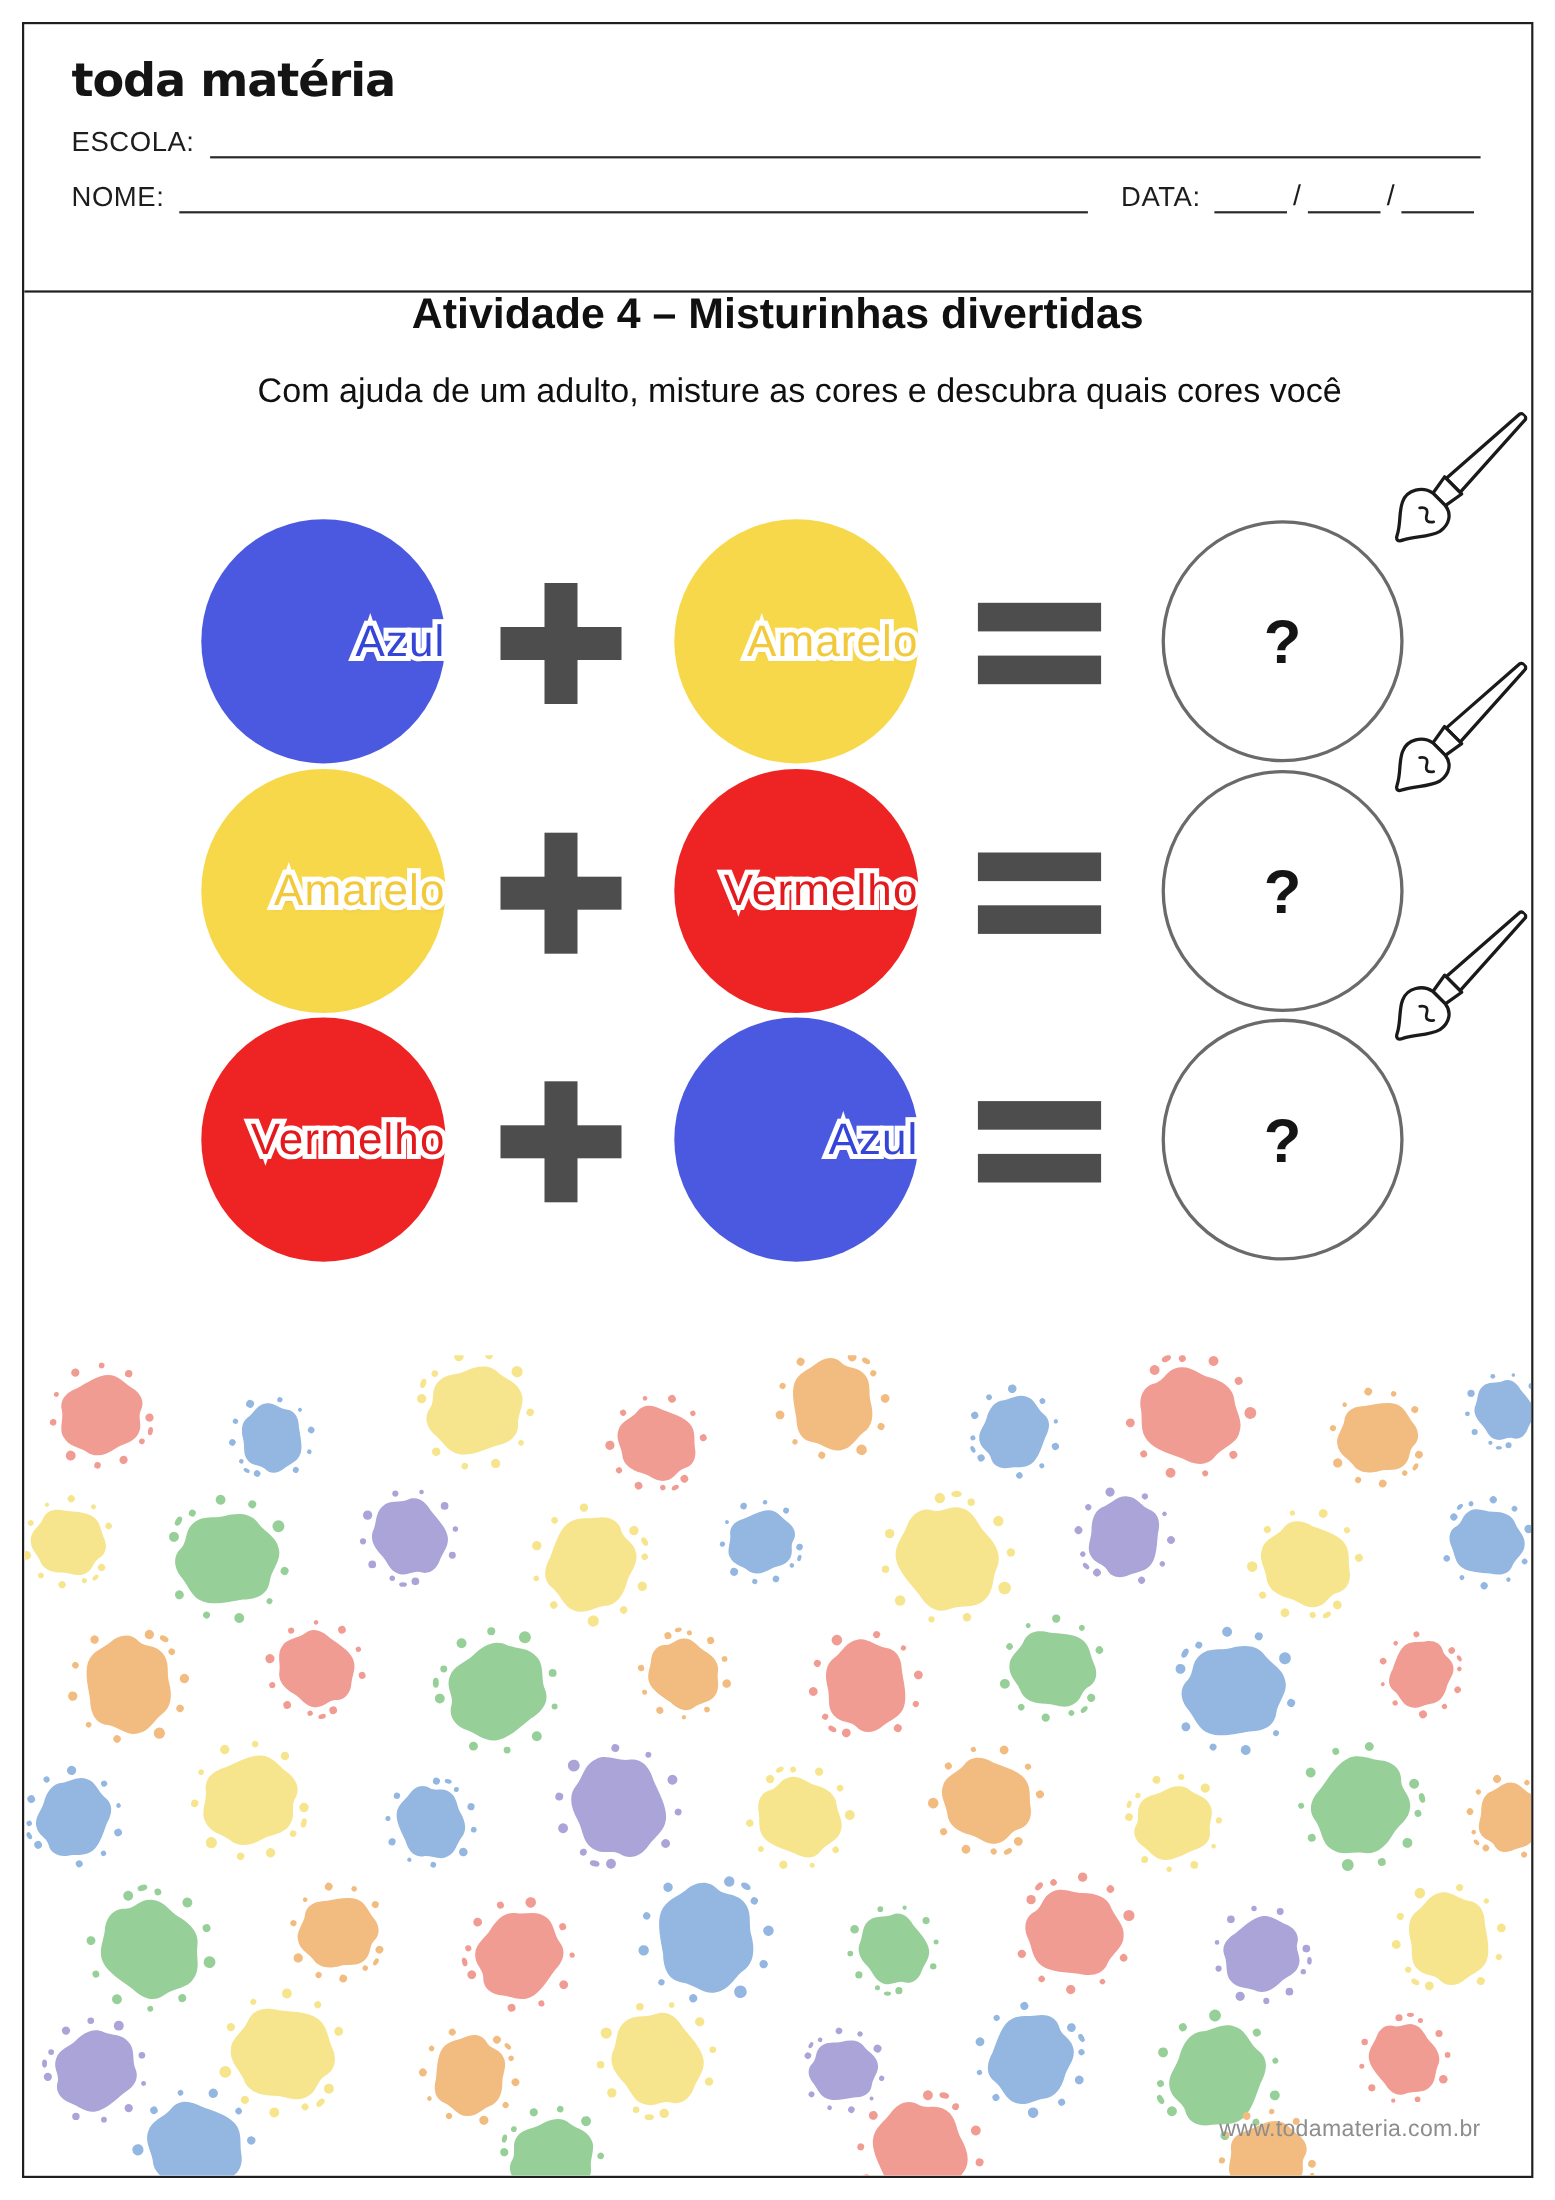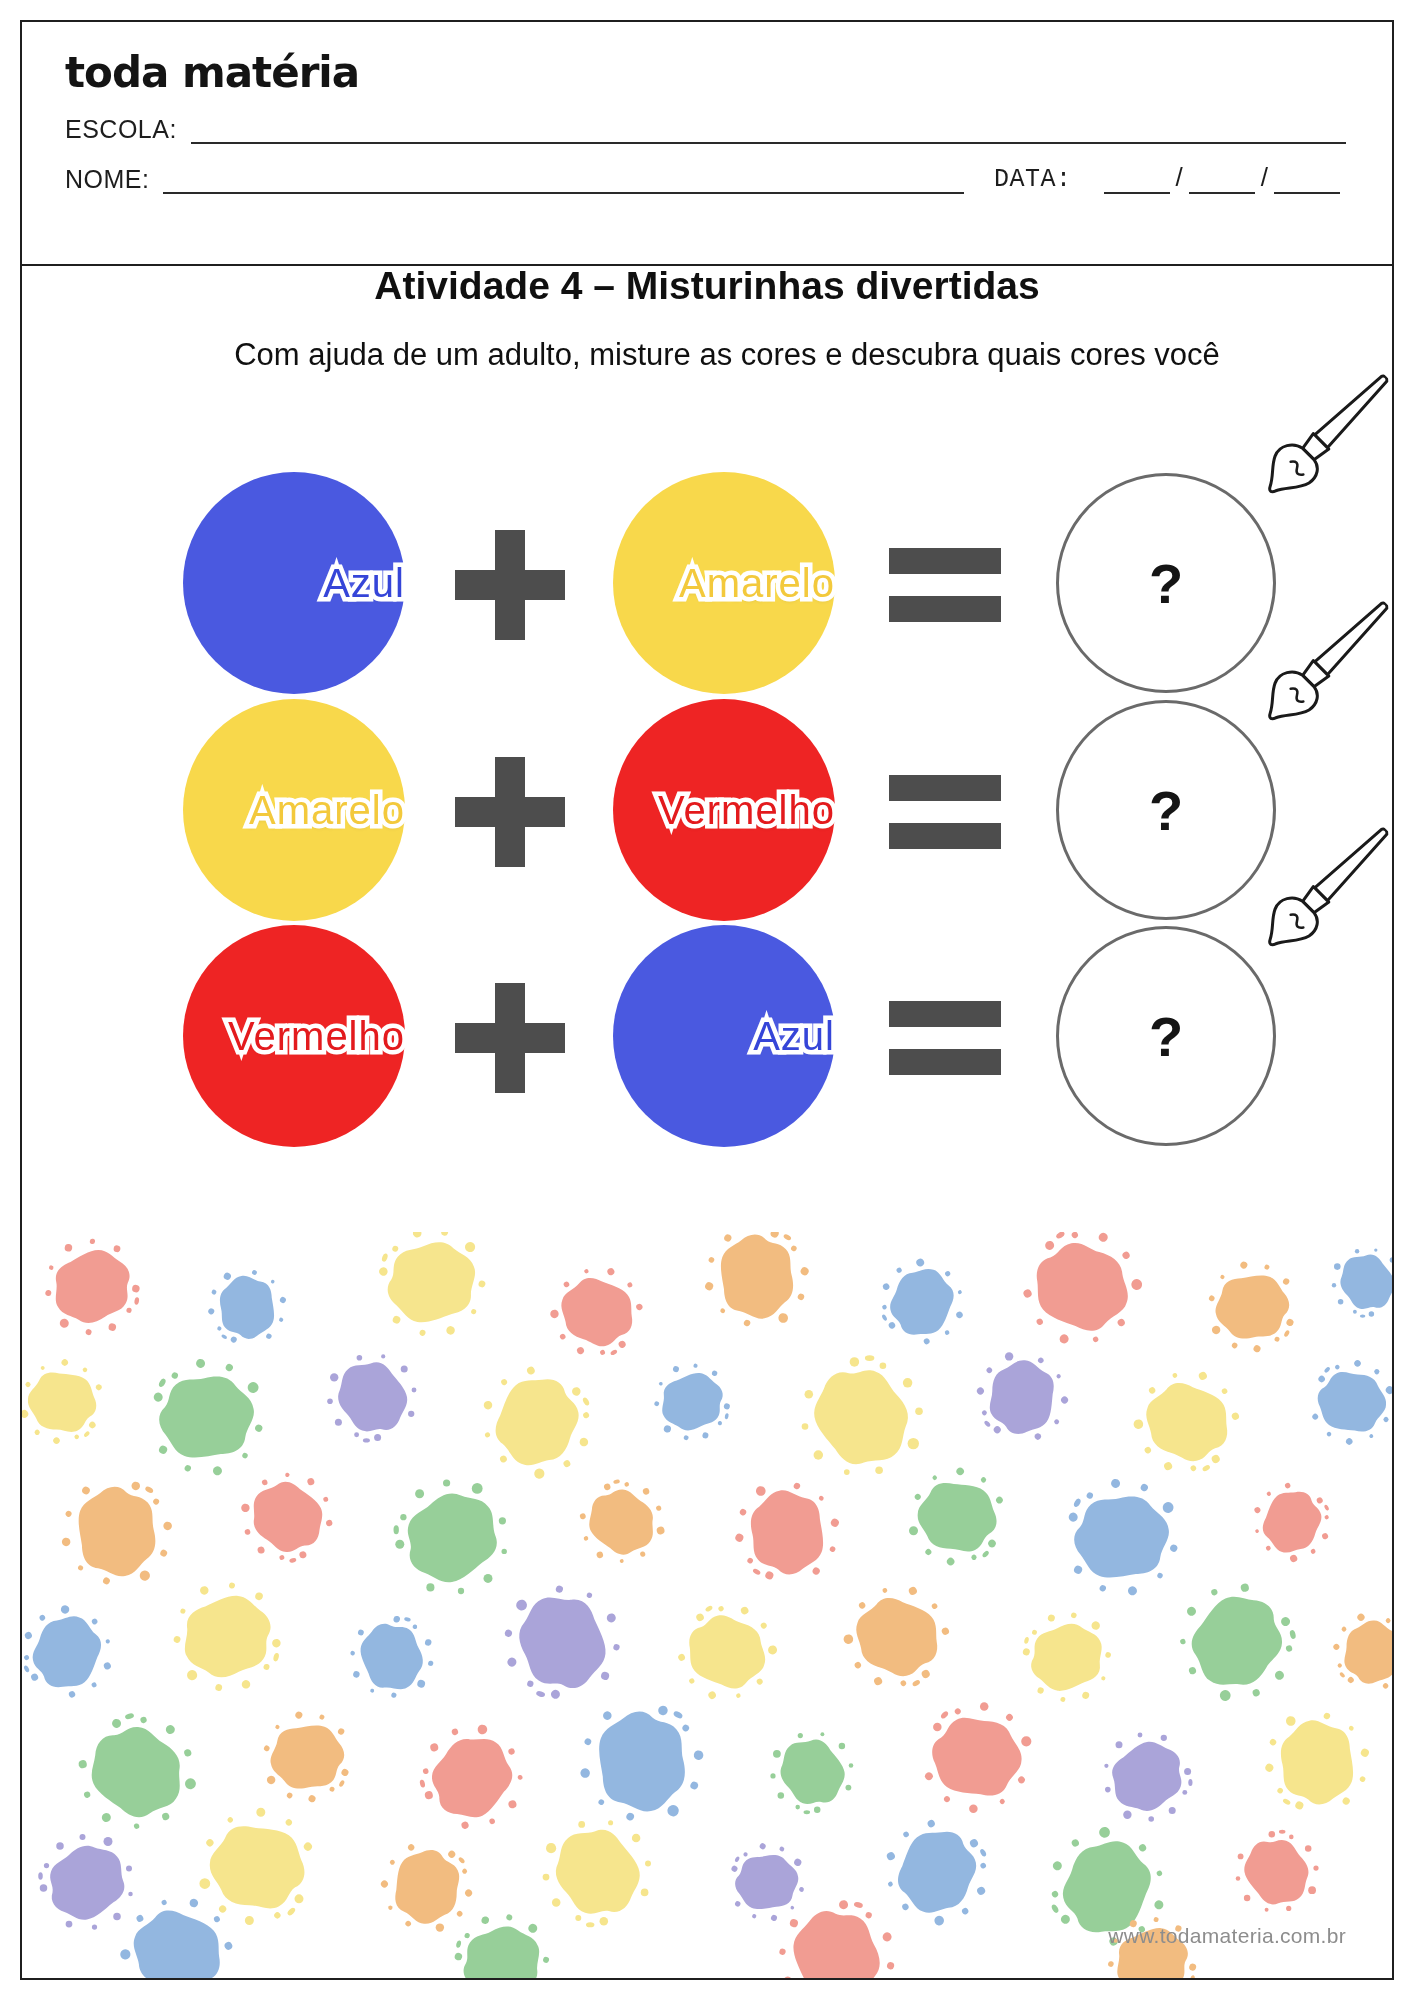--- a/index.html
+++ b/index.html
@@ -23,21 +23,21 @@
     font-family:"DejaVu Sans", sans-serif;
     font-weight:bold; font-size:42px; letter-spacing:-1px; color:#141414;
   }
   .form-row { position:absolute; left:43px; right:46px; display:flex; align-items:flex-end; }
   .school-row { top:88px; }
   .name-row  { top:138px; }
   .form-label { font-size:25px; color:#1d1d1d; letter-spacing:.5px; white-space:nowrap; }
   .blank { border-bottom:2px solid #2a2a2a; height:34px; }
   .school-blank { flex:1; margin-left:14px; }
   .name-blank   { flex:1; margin-left:14px; margin-right:30px; }
-  .date-label   { margin-right:26px;font-family:Liberation Mono, monospace; }
+  .date-label   { margin-right:6px; }
   .date-blank   { width:66px; margin:0 6px; }
   .slash { font-size:26px; color:#1d1d1d; line-height:34px; }
 
   
   .title {
     position:absolute; top:242px; left:0; width:100%;
     text-align:center; font-size:39px; font-weight:bold; color:#101010;
   }
   .instructions {
     position:absolute; top:310px; left:0; width:100%;

